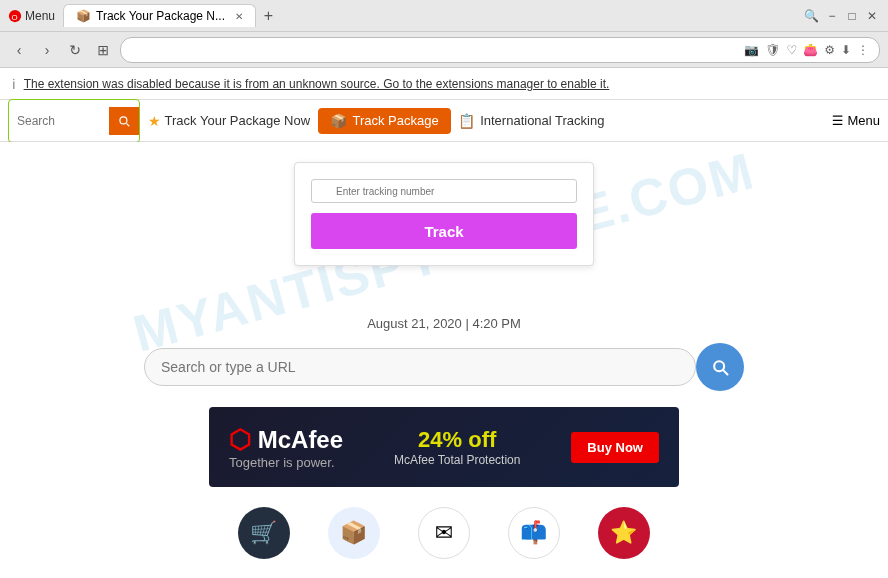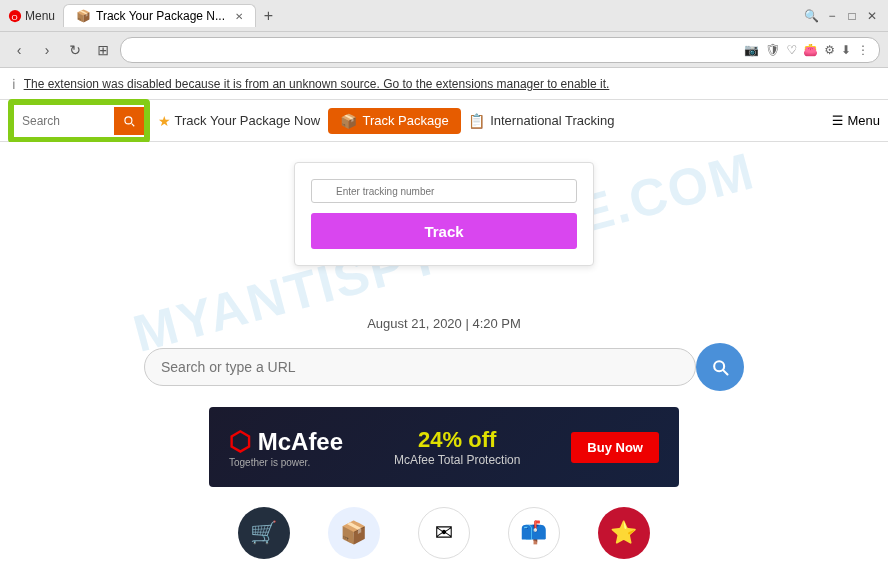--- a/index.html
+++ b/index.html
@@ -120,21 +120,21 @@
       border-bottom: 1px solid #ddd;
       height: 42px;
       display: flex;
       align-items: center;
       padding: 0 8px;
       gap: 8px;
     }
     .toolbar-search-wrap {
       display: flex;
       align-items: center;
-      border: 6px solid #84cc16;
+      border: 1px solid #84cc16;
       border-radius: 4px;
       overflow: hidden;
       height: 44px;
     }
     .toolbar-search-input {
       border: none;
       outline: none;
       padding: 0 8px;
       font-size: 12px;
       width: 100px;
@@ -293,21 +293,21 @@
       position: relative;
     }
     .mcafee-logo-area {
       display: flex; flex-direction: column; align-items: flex-start;
     }
     .mcafee-logo-text {
       font-size: 24px; font-weight: bold; color: #fff;
       display: flex; align-items: center; gap: 6px;
     }
     .mcafee-shield { color: #e00; font-size: 26px; }
-    .mcafee-tagline { font-size: 10px; color: #aaa; text-align: right; }
+    .mcafee-tagline { font-size: 13px; color: #aaa; text-align: right; }
     .mcafee-offer-area {
       text-align: center;
     }
     .mcafee-offer-text { font-size: 22px; font-weight: bold; color: #e0e000; }
     .mcafee-product { font-size: 12px; color: #ccc; }
     .mcafee-buy-btn {
       background: #e00;
       color: white;
       border: none;
       border-radius: 3px;

